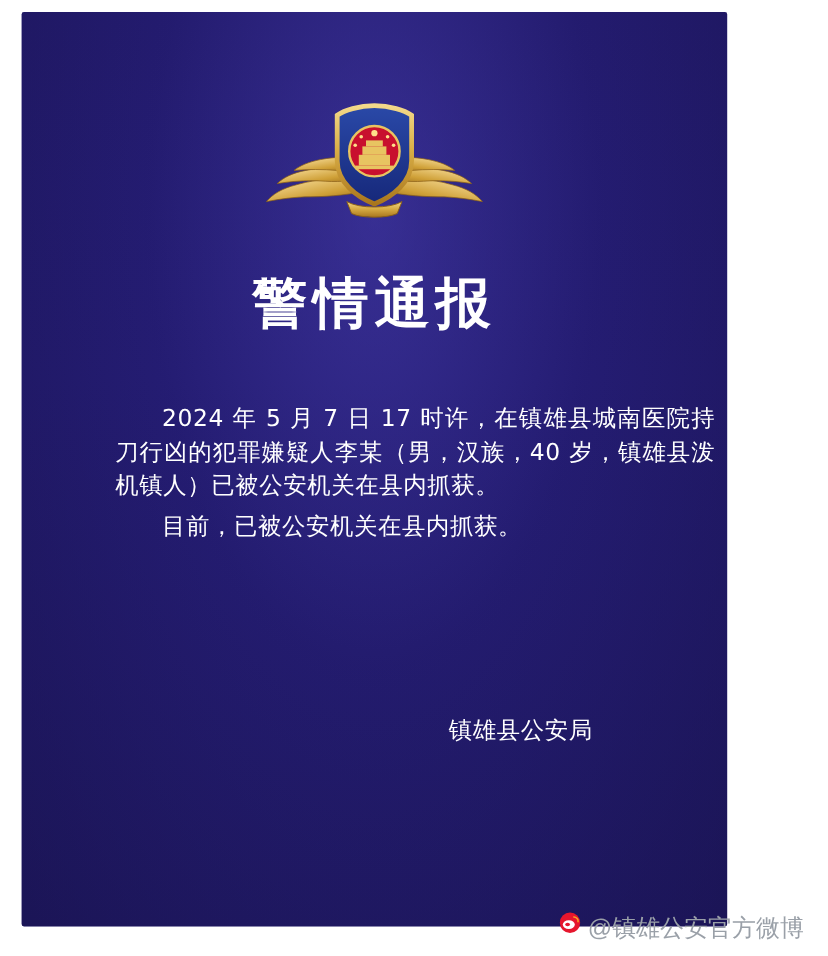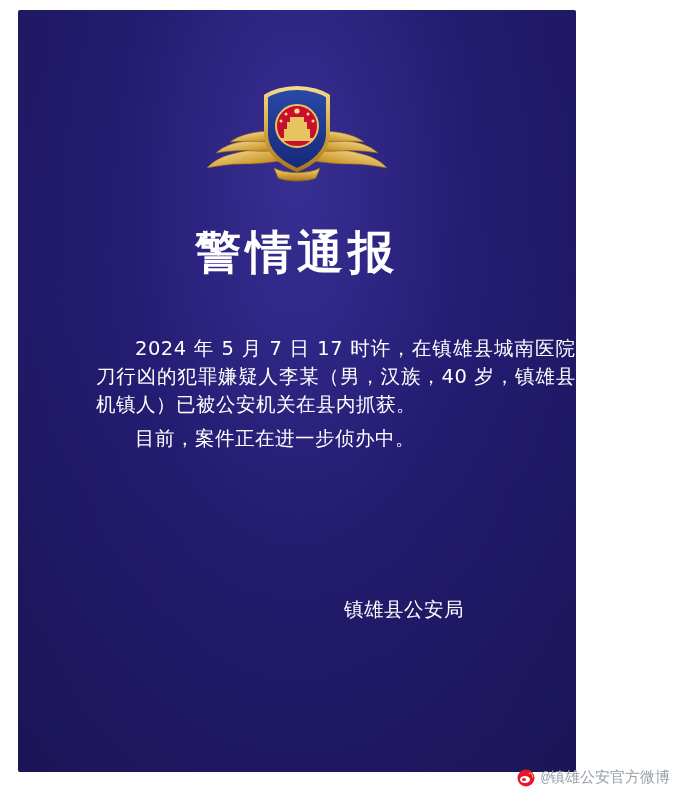--- a/index.html
+++ b/index.html
@@ -19,26 +19,25 @@
     width: 690px;
     height: 797px;
     background: #ffffff;
   }
 
   
   .poster {
     position: absolute;
     left: 18px;
     top: 10px;
-    width: 544px;
+    width: 588px;
     height: 762px;
     background: linear-gradient(180deg, #231b6e 0%, #241c72 40%, #211a68 100%);
     border-radius: 2px;
     overflow: hidden;
-    padding-left: 14px;
   }
 
   
   .poster::before {
     content: "";
     position: absolute;
     left: 0; top: 0; right: 0; bottom: 0;
     background: radial-gradient(ellipse at 50% 22%, rgba(80,70,190,0.45) 0%, rgba(40,32,120,0.08) 45%, rgba(18,13,60,0.40) 100%);
     pointer-events: none;
   }
@@ -98,34 +97,34 @@
   .signature {
     position: absolute;
     right: 112px;
     top: 583px;
     z-index: 3;
     color: #ffffff;
     font-size: 19.5px;
     line-height: 34px;
     text-align: center;
     letter-spacing: 0.5px;
-    font-family: Liberation Serif, serif;
+    font-family: Liberation Mono, monospace;
   }
 
   
   .watermark {
     position: absolute;
     right: 20px;
     bottom: 10px;
     display: flex;
-    align-items: flex-end;
+    align-items: flex-start;
     gap: 6px;
     color: #9aa0a8;
-    font-size: 15px;
-    font-family: Liberation Mono, monospace;
+    font-size: 20px;
+    font-family: Liberation Sans, sans-serif;
     z-index: 5;
   }
   .weibo-icon {
     display: inline-block;
     width: 18px;
     height: 18px;
     line-height: 18px;
   }
 </style>
 </head>
@@ -186,21 +185,21 @@
 
           <path d="M70 86 C80 92 106 92 116 86 L112 96 C104 100 82 100 74 96 Z" fill="url(#gold)" stroke="#8a5f16" stroke-width="0.8"></path>
         </svg>
       </div>
     </div>
 
     <div class="title">警情通报</div>
 
     <div class="body-text">
       <p>2024 年 5 月 7 日 17 时许，在镇雄县城南医院持刀行凶的犯罪嫌疑人李某（男，汉族，40 岁，镇雄县泼机镇人）已被公安机关在县内抓获。</p>
-      <p>目前，案件正在进一步侦办中。</p>
+      <p>目前，已被公安机关在县内抓获。</p>
     </div>
 
     <div class="signature">
       <div>镇雄县公安局</div>
     </div>
 
   </div>
 
   <div class="watermark">
     <span class="weibo-icon">

